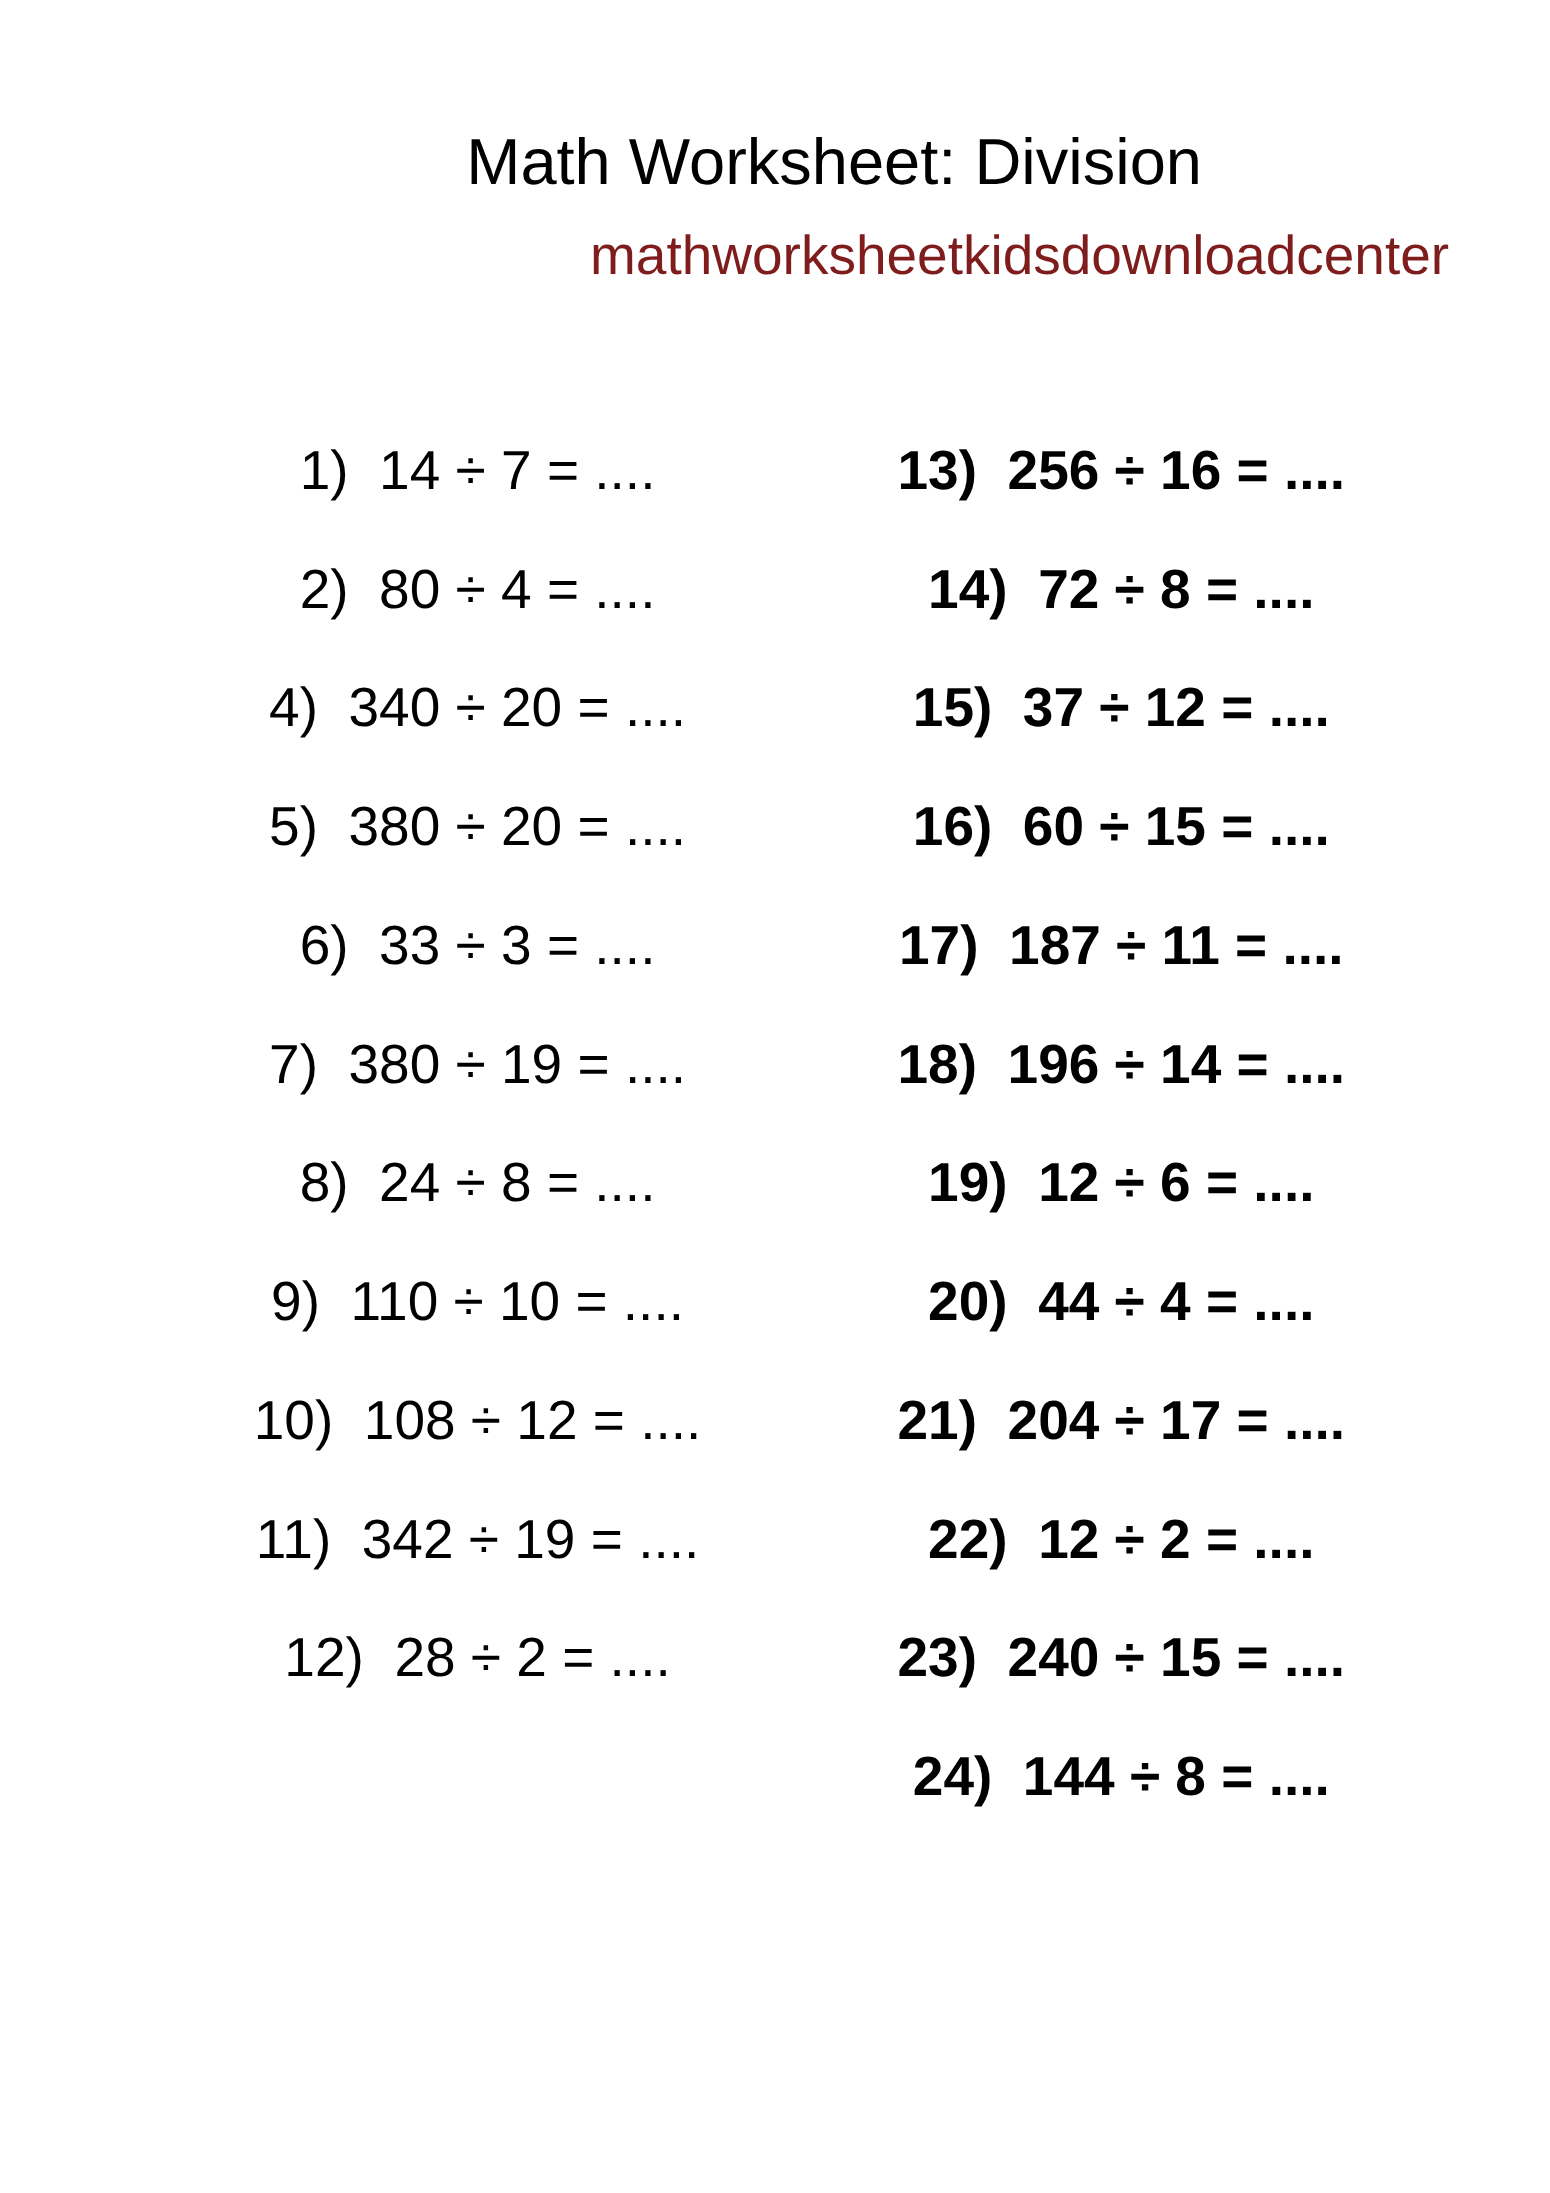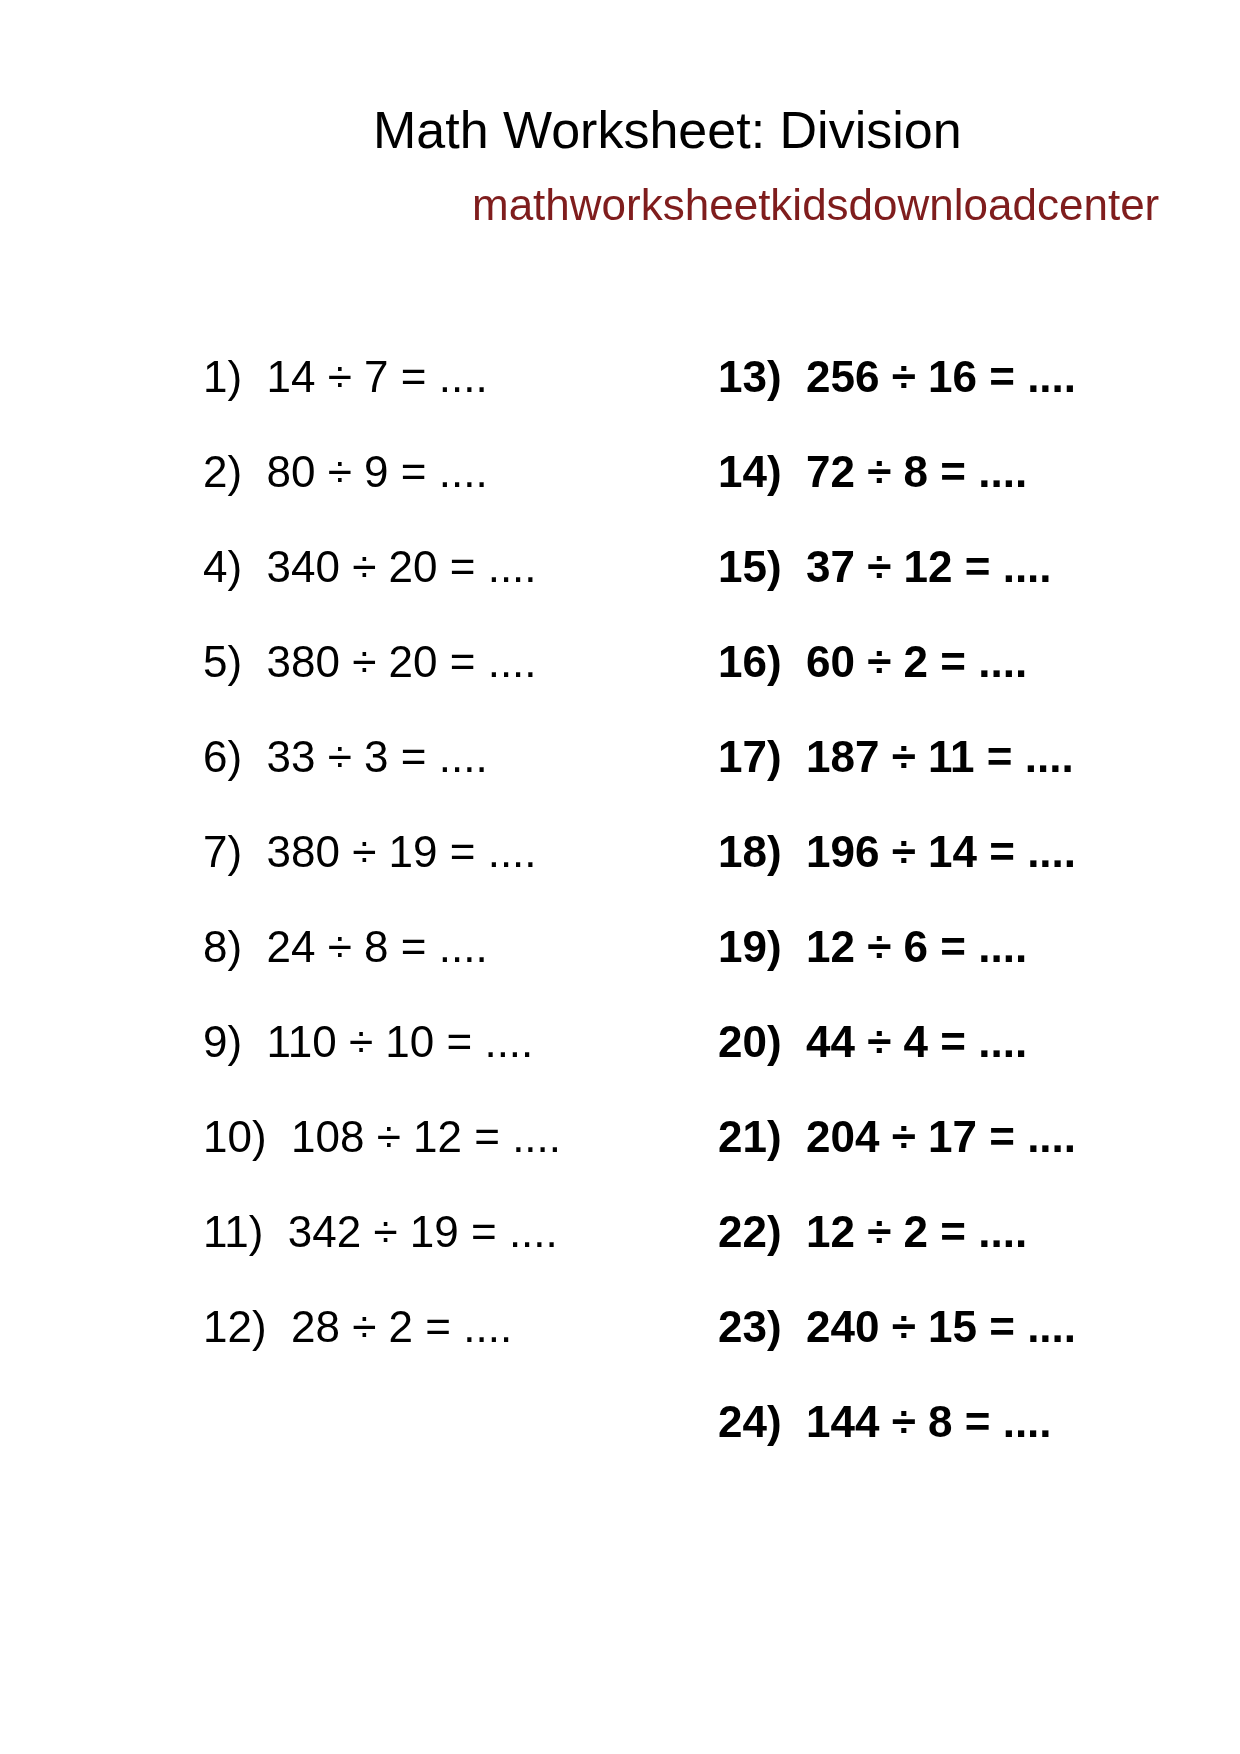--- a/index.html
+++ b/index.html
@@ -46,50 +46,51 @@
     position: absolute;
     top: 352px;
   }
   .column.left { left: 203px; }
   .column.right { left: 718px; font-weight: bold; }
   .problem {
     height: 95px;
     font-size: 44px;
     line-height: 1.15;
     white-space: pre;
+    text-align: center;
   }
   .problem .num { }
   .problem .expr { }
 </style>
 </head>
 <body>
 
 <div class="page">
   <h1 class="title">Math Worksheet: Division</h1>
   <div class="subtitle">mathworksheetkidsdownloadcenter</div>
 
   <div class="column left">
     <div class="problem"><span class="num">1)</span>  <span class="expr">14 ÷ 7 = ....</span></div>
-    <div class="problem"><span class="num">2)</span>  <span class="expr">80 ÷ 9 = ....</span></div>
+    <div class="problem"><span class="num">2)</span>  <span class="expr">80 ÷ 4 = ....</span></div>
     <div class="problem"><span class="num">4)</span>  <span class="expr">340 ÷ 20 = ....</span></div>
     <div class="problem"><span class="num">5)</span>  <span class="expr">380 ÷ 20 = ....</span></div>
     <div class="problem"><span class="num">6)</span>  <span class="expr">33 ÷ 3 = ....</span></div>
     <div class="problem"><span class="num">7)</span>  <span class="expr">380 ÷ 19 = ....</span></div>
     <div class="problem"><span class="num">8)</span>  <span class="expr">24 ÷ 8 = ....</span></div>
     <div class="problem"><span class="num">9)</span>  <span class="expr">110 ÷ 10 = ....</span></div>
     <div class="problem"><span class="num">10)</span>  <span class="expr">108 ÷ 12 = ....</span></div>
     <div class="problem"><span class="num">11)</span>  <span class="expr">342 ÷ 19 = ....</span></div>
     <div class="problem"><span class="num">12)</span>  <span class="expr">28 ÷ 2 = ....</span></div>
   </div>
 
   <div class="column right">
     <div class="problem"><span class="num">13)</span>  <span class="expr">256 ÷ 16 = ....</span></div>
     <div class="problem"><span class="num">14)</span>  <span class="expr">72 ÷ 8 = ....</span></div>
     <div class="problem"><span class="num">15)</span>  <span class="expr">37 ÷ 12 = ....</span></div>
-    <div class="problem"><span class="num">16)</span>  <span class="expr">60 ÷ 2 = ....</span></div>
+    <div class="problem"><span class="num">16)</span>  <span class="expr">60 ÷ 15 = ....</span></div>
     <div class="problem"><span class="num">17)</span>  <span class="expr">187 ÷ 11 = ....</span></div>
     <div class="problem"><span class="num">18)</span>  <span class="expr">196 ÷ 14 = ....</span></div>
     <div class="problem"><span class="num">19)</span>  <span class="expr">12 ÷ 6 = ....</span></div>
     <div class="problem"><span class="num">20)</span>  <span class="expr">44 ÷ 4 = ....</span></div>
     <div class="problem"><span class="num">21)</span>  <span class="expr">204 ÷ 17 = ....</span></div>
     <div class="problem"><span class="num">22)</span>  <span class="expr">12 ÷ 2 = ....</span></div>
     <div class="problem"><span class="num">23)</span>  <span class="expr">240 ÷ 15 = ....</span></div>
     <div class="problem"><span class="num">24)</span>  <span class="expr">144 ÷ 8 = ....</span></div>
   </div>
 </div>

